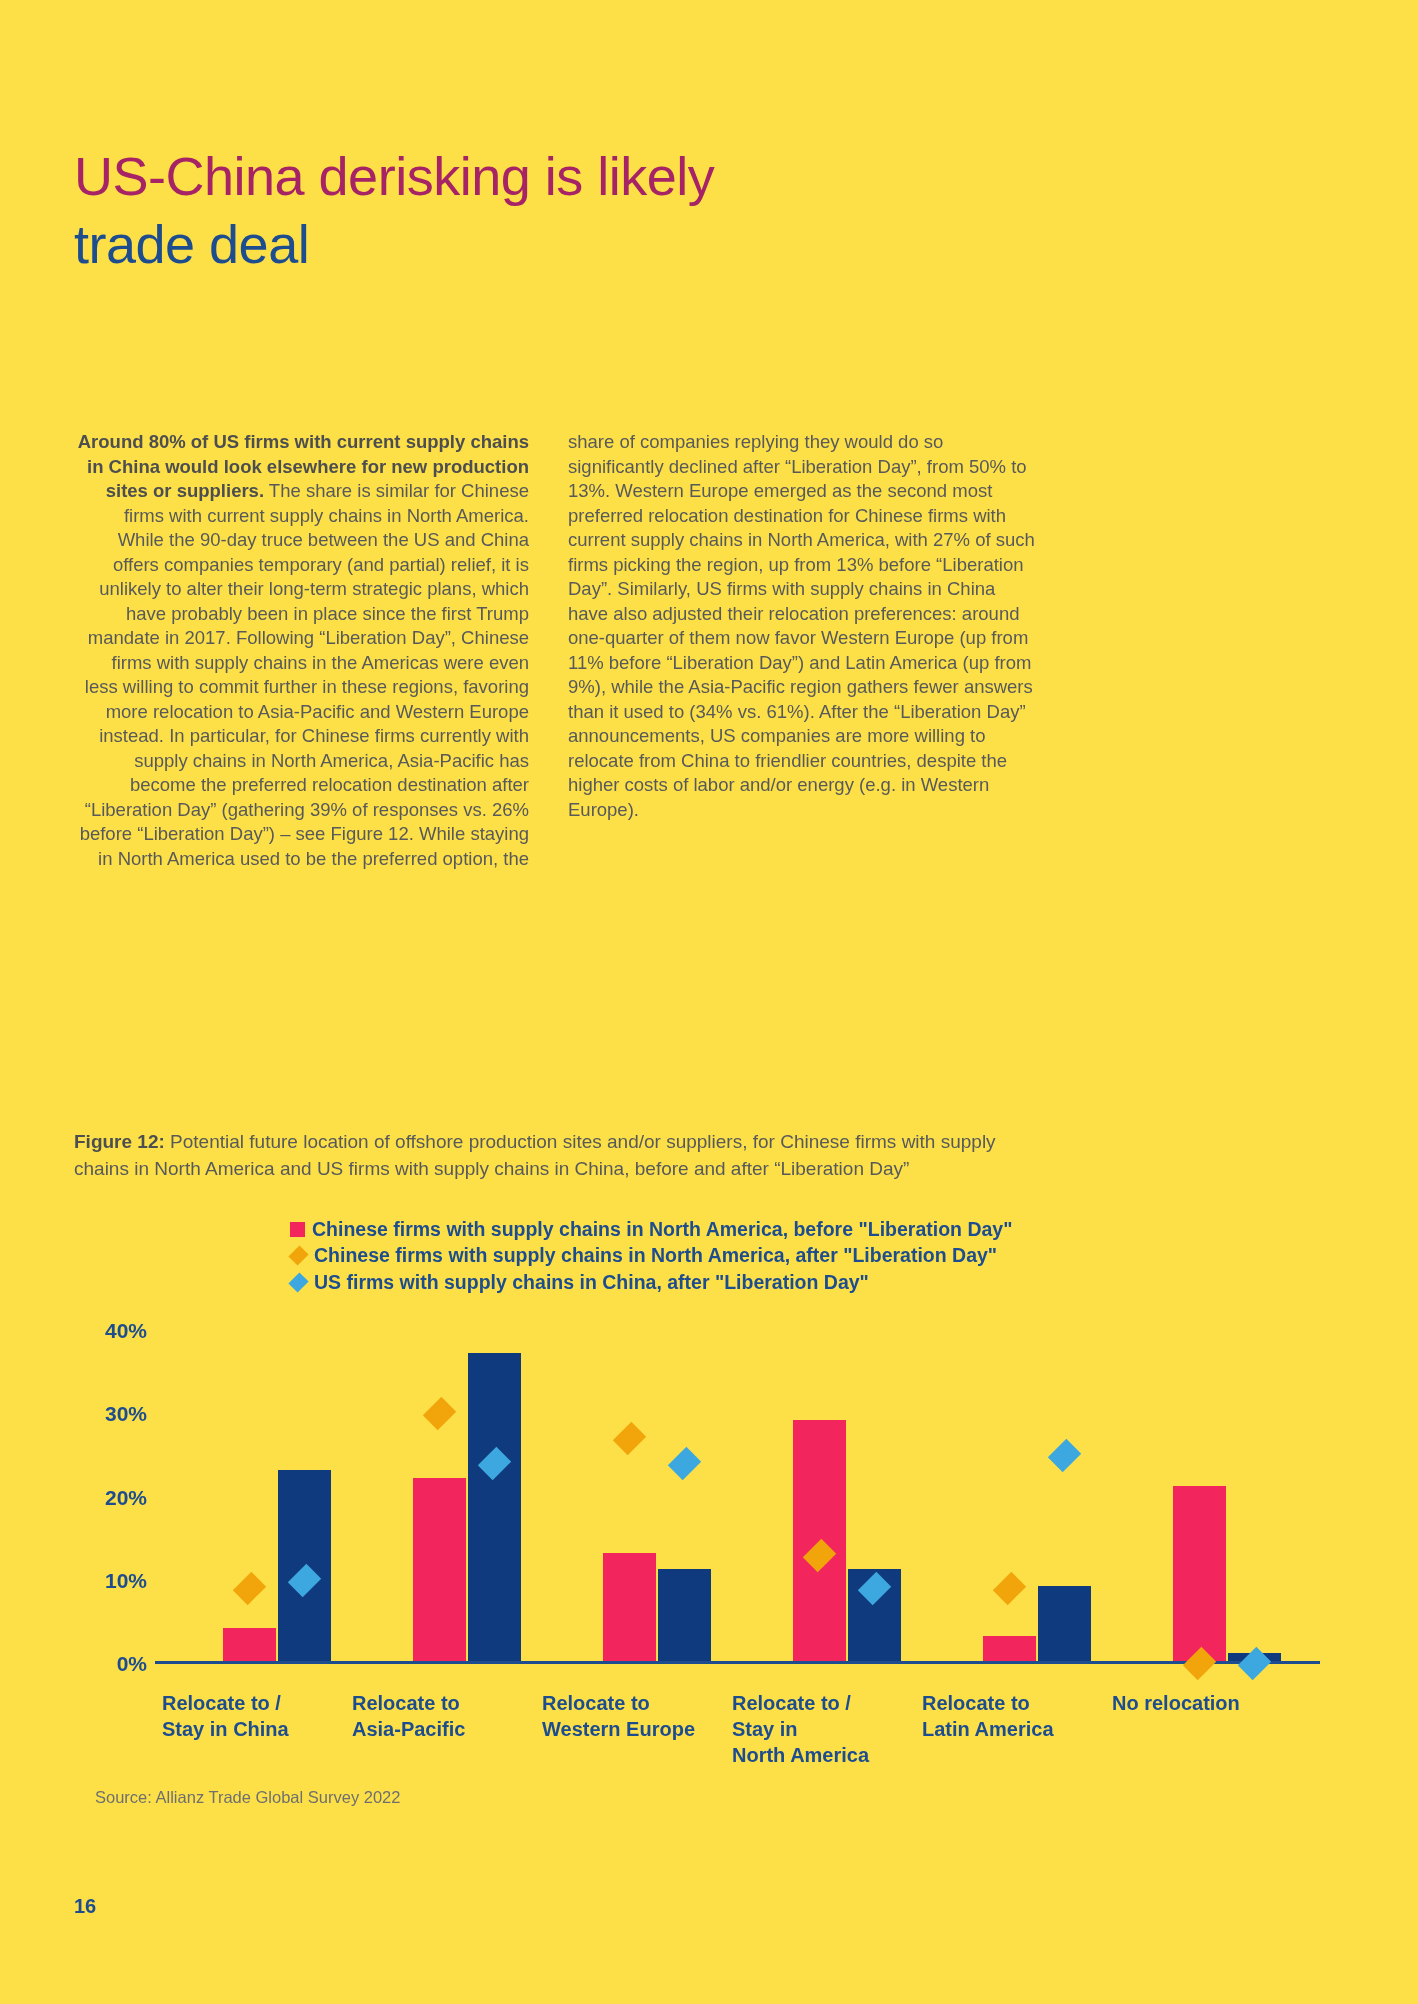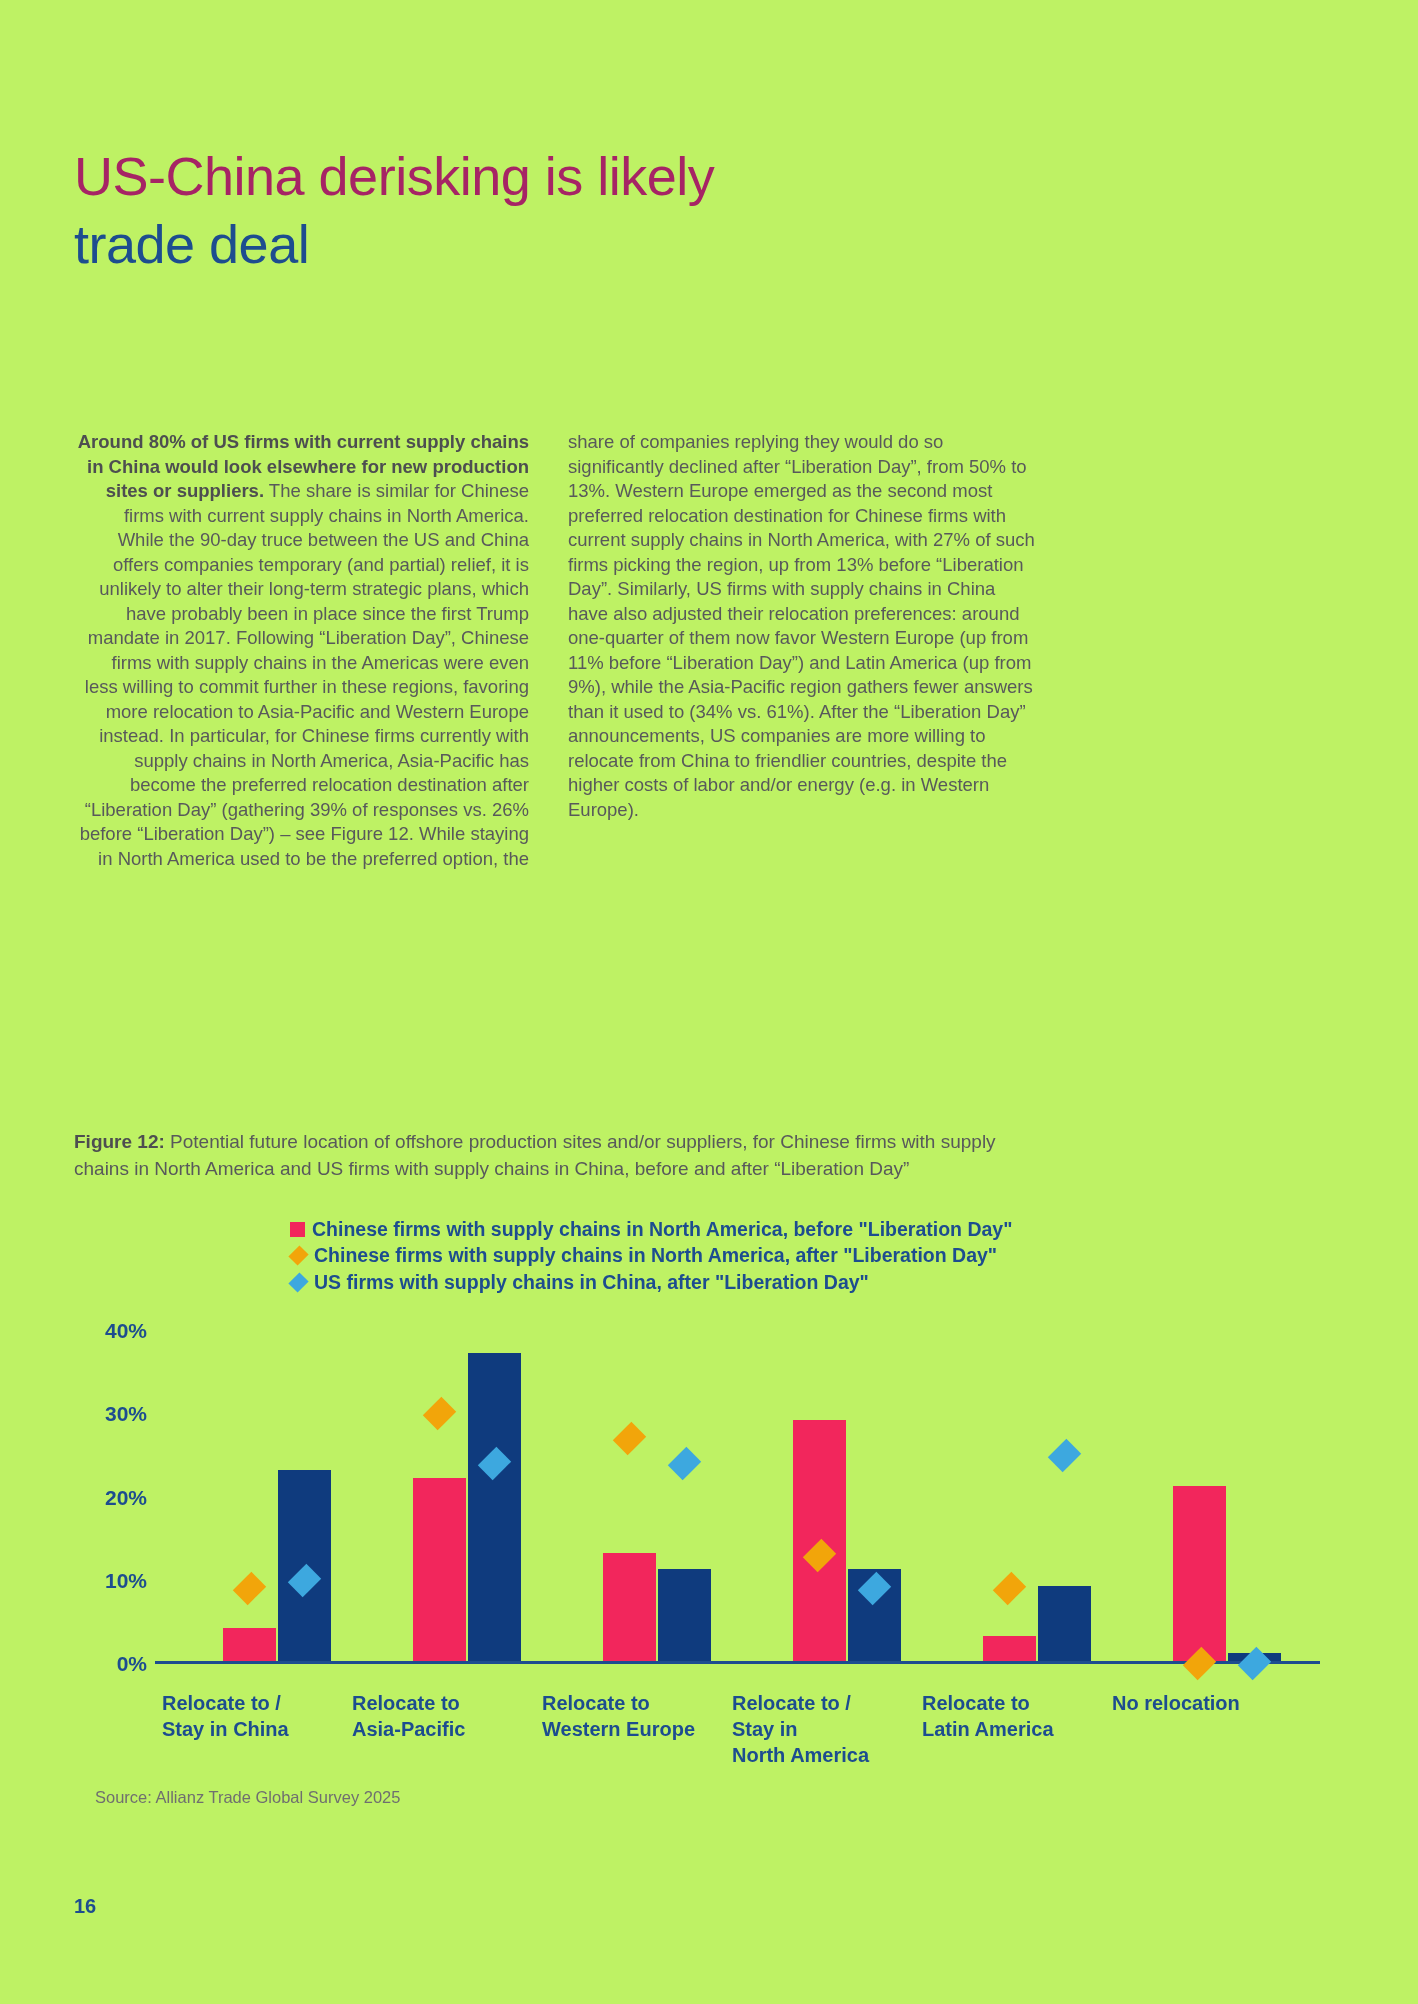--- a/index.html
+++ b/index.html
@@ -1,19 +1,19 @@
 <!DOCTYPE html>
 <html><head>
 <meta charset="utf-8">
 <style>
   * { margin:0; padding:0; box-sizing:border-box; }
   html,body { background:#e8e8e8; }
   .page {
     position:relative; width:1418px; height:2004px; margin:0 auto;
-    background:#bef264; overflow:hidden;
+    background:#fde047; overflow:hidden;
     font-family:"Liberation Sans", sans-serif;
   }
   
   .title { position:absolute; left:74px; top:142px; font-size:54px; line-height:68px; font-weight:500; letter-spacing:-0.5px; }
   .title .l2 { padding-left:60px; }
   .accent { color:#A62465; }
   .tblue  { color:#1D4D8F; }
   
   .col { position:absolute; top:430px; font-size:18.5px; line-height:24.5px; color:#58595B; }
   .col-left  { left:74px;  width:455px;text-align:right; }
@@ -136,16 +136,16 @@
       </div>
       <div class="xcat" style="left: 767px; top: 0px;">
         <div>Relocate to</div>
         <div>Latin America</div>
       </div>
       <div class="xcat" style="left: 957px; top: 0px;">
         <div>No relocation</div>
       </div>
     </div>
 
-  <div class="source">Source: Allianz Trade Global Survey 2025</div>
+  <div class="source">Source: Allianz Trade Global Survey 2022</div>
   <div class="pagenum">16</div>
 
 </div>
 
 </body></html>

